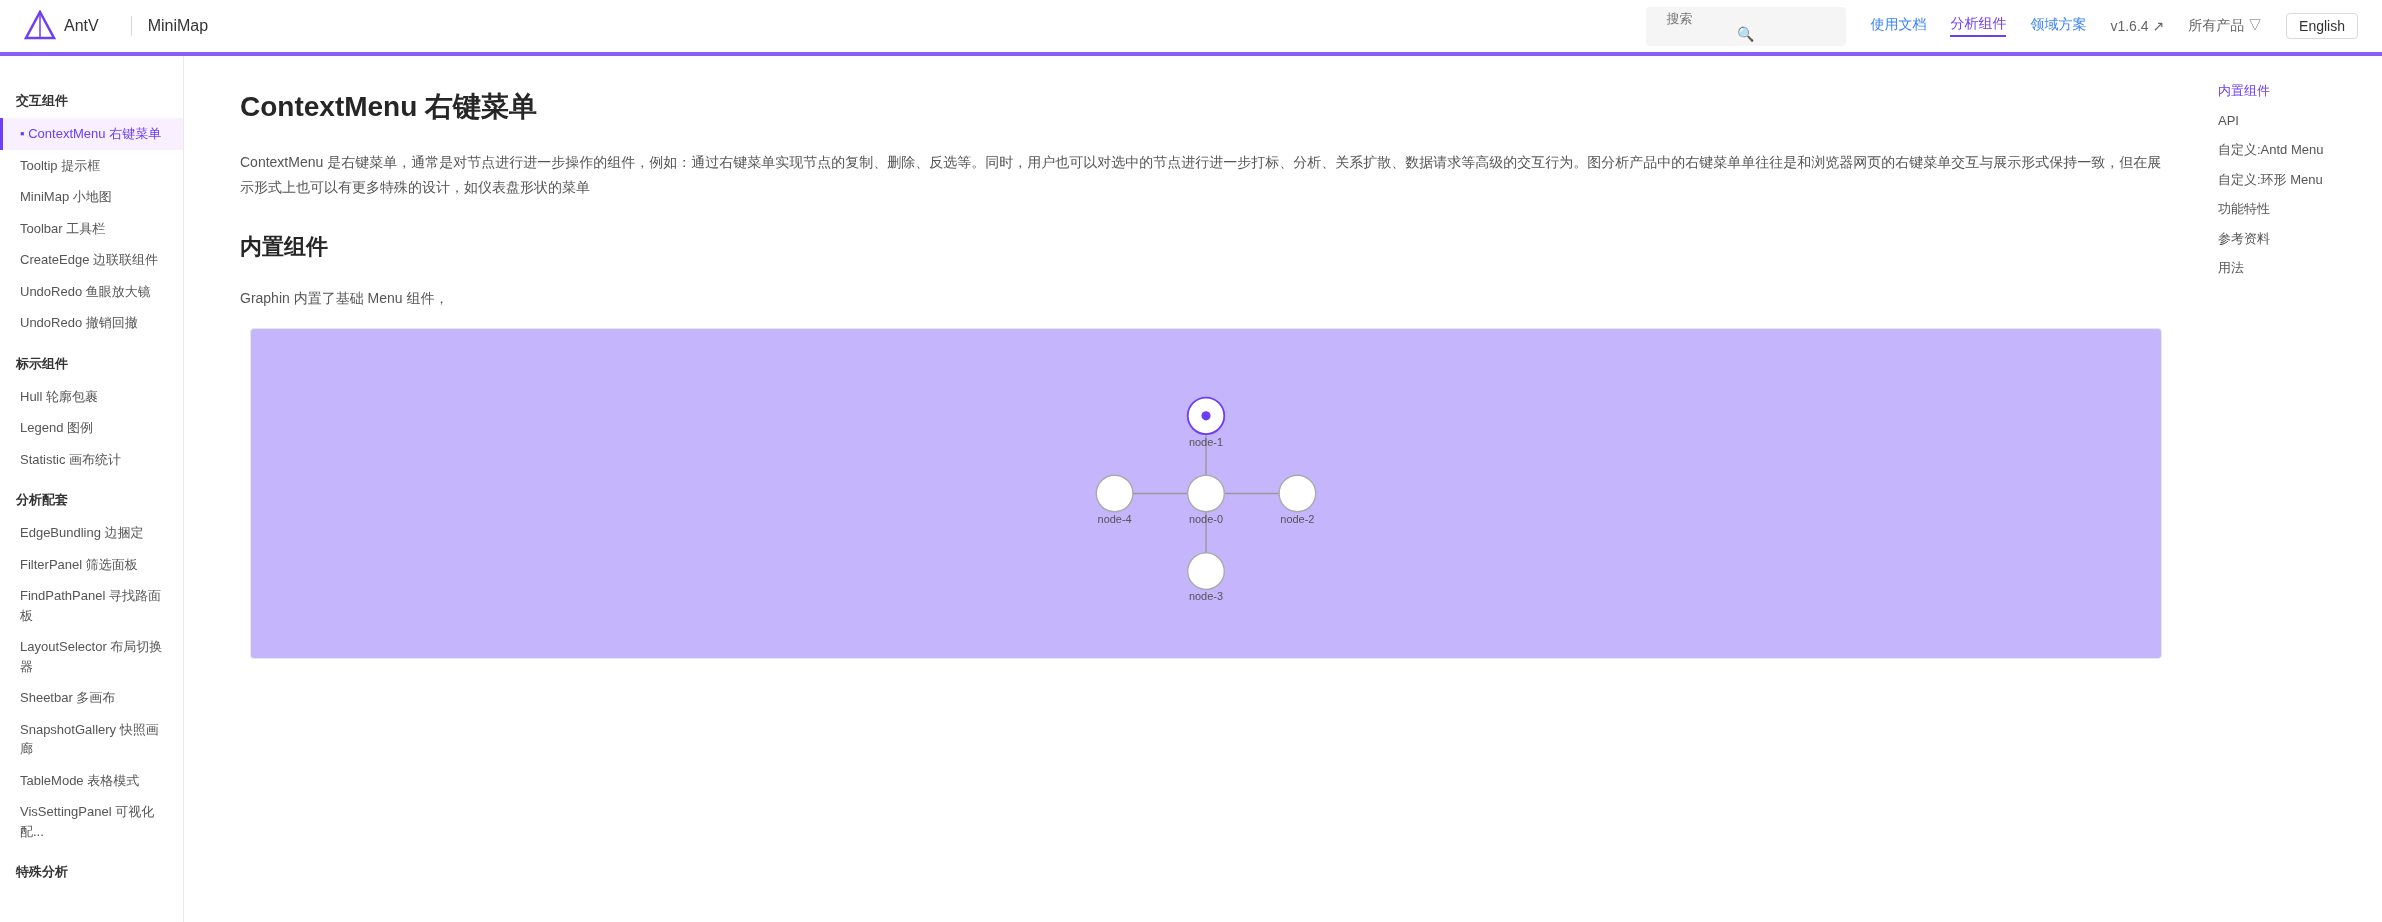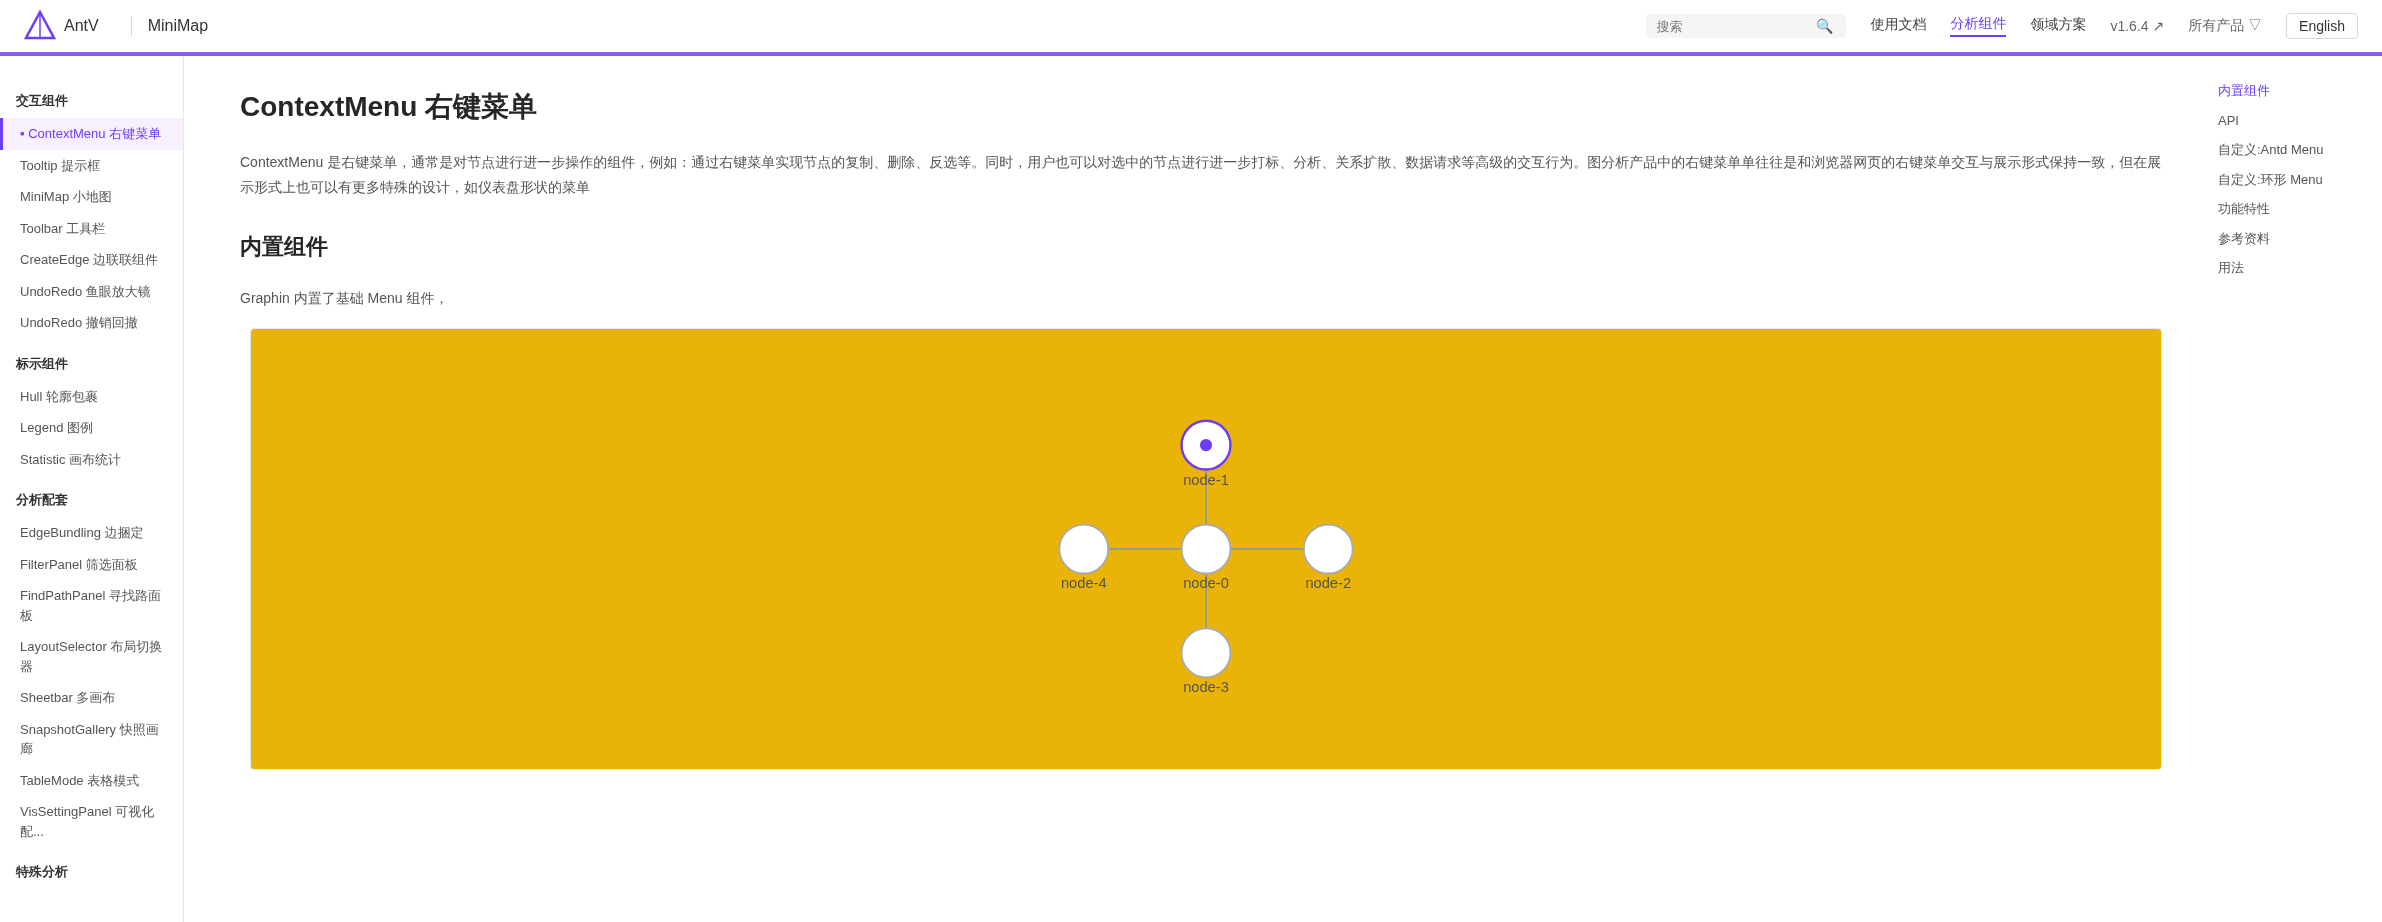--- a/index.html
+++ b/index.html
@@ -46,41 +46,42 @@
       margin-right: auto;
     }
     .nav-search {
       display: flex;
       align-items: center;
       background: #f5f5f5;
       border-radius: 4px;
       padding: 4px 10px;
       margin-right: 24px;
       width: 200px;
+      flex-direction: column;
     }
     .nav-search input {
       border: none;
       background: transparent;
       outline: none;
       font-size: 13px;
       color: #666;
       width: 160px;
     }
     .search-icon-svg {
       color: #999;
       font-size: 14px;
     }
     .nav-links {
       display: flex;
       align-items: center;
       gap: 24px;
     }
     .nav-link {
       font-size: 14px;
-      color: #404040;
+      color: #3b82f6;
       cursor: pointer;
       text-decoration: none;
       padding-bottom: 2px;
     }
     .nav-link.active {
       color: #6c3ef4;
       border-bottom: 2px solid #6c3ef4;
       padding-bottom: 2px;
     }
     .nav-version {
@@ -183,22 +184,22 @@
       font-size: 14px;
       color: #555;
       margin-bottom: 16px;
       line-height: 1.8;
     }
 
     
     .graph-demo {
       border: 1px solid #e8e8e8;
       border-radius: 4px;
-      background: #eab308;
-      height: 442px;
+      background: #c4b5fd;
+      height: 331px;
       position: relative;
       overflow: hidden;
       margin-left: 10px;
     }
     .graph-canvas {
       width: 100%;
       height: 100%;
       position: relative;
     }
 

